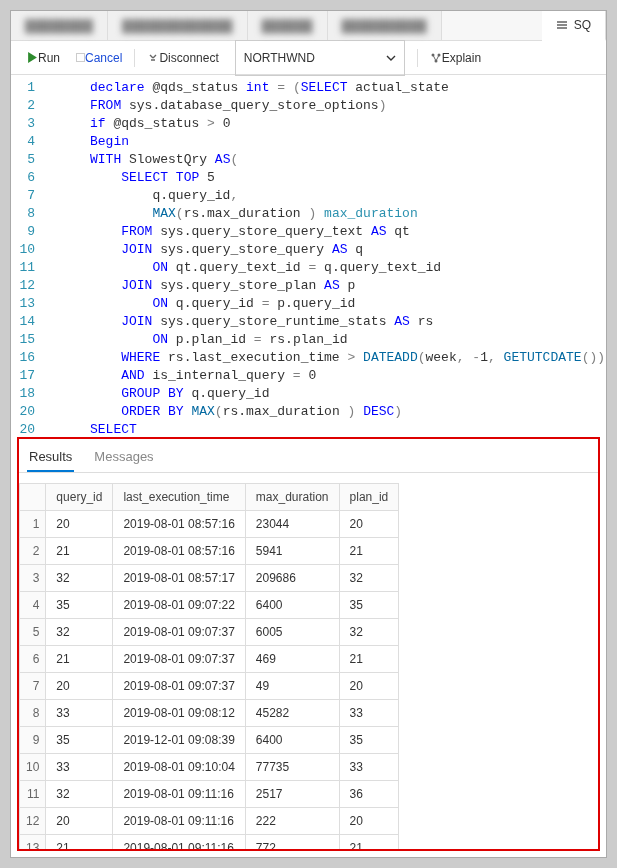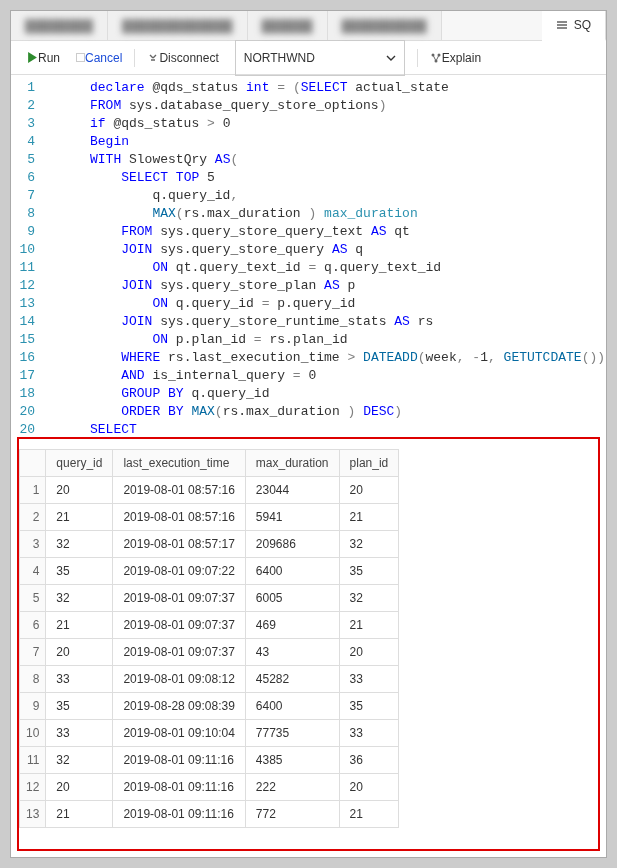--- a/index.html
+++ b/index.html
@@ -132,20 +132,24 @@
         <div>16</div>
         <div>17</div>
         <div>18</div>
         <div>20</div>
         <div>20</div>
       </div>
     <div class="code" id="code"><div class="line"><span class="kw">declare</span> @qds_status <span class="kw">int</span> <span class="op">=</span> <span class="op">(</span><span class="kw">SELECT</span> actual_state</div><div class="line"><span class="kw">FROM</span> sys.database_query_store_options<span class="op">)</span></div><div class="line"><span class="kw">if</span> @qds_status <span class="op">&gt;</span> 0</div><div class="line"><span class="kw">Begin</span></div><div class="line"><span class="kw">WITH</span> SlowestQry <span class="kw">AS</span><span class="op">(</span></div><div class="line">    <span class="kw">SELECT</span> <span class="kw">TOP</span> 5</div><div class="line">        q.query_id<span class="op">,</span></div><div class="line">        <span class="fn">MAX</span><span class="op">(</span>rs.max_duration <span class="op">)</span> <span class="id">max_duration</span></div><div class="line">    <span class="kw">FROM</span> sys.query_store_query_text <span class="kw">AS</span> qt</div><div class="line">    <span class="kw">JOIN</span> sys.query_store_query <span class="kw">AS</span> q</div><div class="line">        <span class="kw">ON</span> qt.query_text_id <span class="op">=</span> q.query_text_id</div><div class="line">    <span class="kw">JOIN</span> sys.query_store_plan <span class="kw">AS</span> p</div><div class="line">        <span class="kw">ON</span> q.query_id <span class="op">=</span> p.query_id</div><div class="line">    <span class="kw">JOIN</span> sys.query_store_runtime_stats <span class="kw">AS</span> rs</div><div class="line">        <span class="kw">ON</span> p.plan_id <span class="op">=</span> rs.plan_id</div><div class="line">    <span class="kw">WHERE</span> rs.last_execution_time <span class="op">&gt;</span> <span class="fn">DATEADD</span><span class="op">(</span>week<span class="op">,</span> <span class="op">-</span>1<span class="op">,</span> <span class="fn">GETUTCDATE</span><span class="op">())</span></div><div class="line">    <span class="kw">AND</span> is_internal_query <span class="op">=</span> 0</div><div class="line">    <span class="kw">GROUP BY</span> q.query_id</div><div class="line">    <span class="kw">ORDER BY</span> <span class="fn">MAX</span><span class="op">(</span>rs.max_duration <span class="op">)</span> <span class="kw">DESC</span><span class="op">)</span></div><div class="line"><span class="kw">SELECT</span></div></div>
   </div>
 
   <div class="results-wrap">
+    <div class="res-tabs">
+      <div class="res-tab active">Results</div>
+      <div class="res-tab">Messages</div>
+    </div>
     <table>
       <thead>
           <tr id="thead-row">
             <th class="rownum"></th>
             <th>query_id</th>
             <th>last_execution_time</th>
             <th>max_duration</th>
             <th>plan_id</th>
           </tr>
         </thead>
@@ -189,49 +193,49 @@
             <td class="rownum">6</td>
             <td>21</td>
             <td>2019-08-01 09:07:37</td>
             <td>469</td>
             <td>21</td>
           </tr>
           <tr>
             <td class="rownum">7</td>
             <td>20</td>
             <td>2019-08-01 09:07:37</td>
-            <td>43</td>
+            <td>49</td>
             <td>20</td>
           </tr>
           <tr>
             <td class="rownum">8</td>
             <td>33</td>
             <td>2019-08-01 09:08:12</td>
             <td>45282</td>
             <td>33</td>
           </tr>
           <tr>
             <td class="rownum">9</td>
             <td>35</td>
-            <td>2019-08-28 09:08:39</td>
+            <td>2019-12-01 09:08:39</td>
             <td>6400</td>
             <td>35</td>
           </tr>
           <tr>
             <td class="rownum">10</td>
             <td>33</td>
             <td>2019-08-01 09:10:04</td>
             <td>77735</td>
             <td>33</td>
           </tr>
           <tr>
             <td class="rownum">11</td>
             <td>32</td>
             <td>2019-08-01 09:11:16</td>
-            <td>4385</td>
+            <td>2517</td>
             <td>36</td>
           </tr>
           <tr>
             <td class="rownum">12</td>
             <td>20</td>
             <td>2019-08-01 09:11:16</td>
             <td>222</td>
             <td>20</td>
           </tr>
           <tr>

